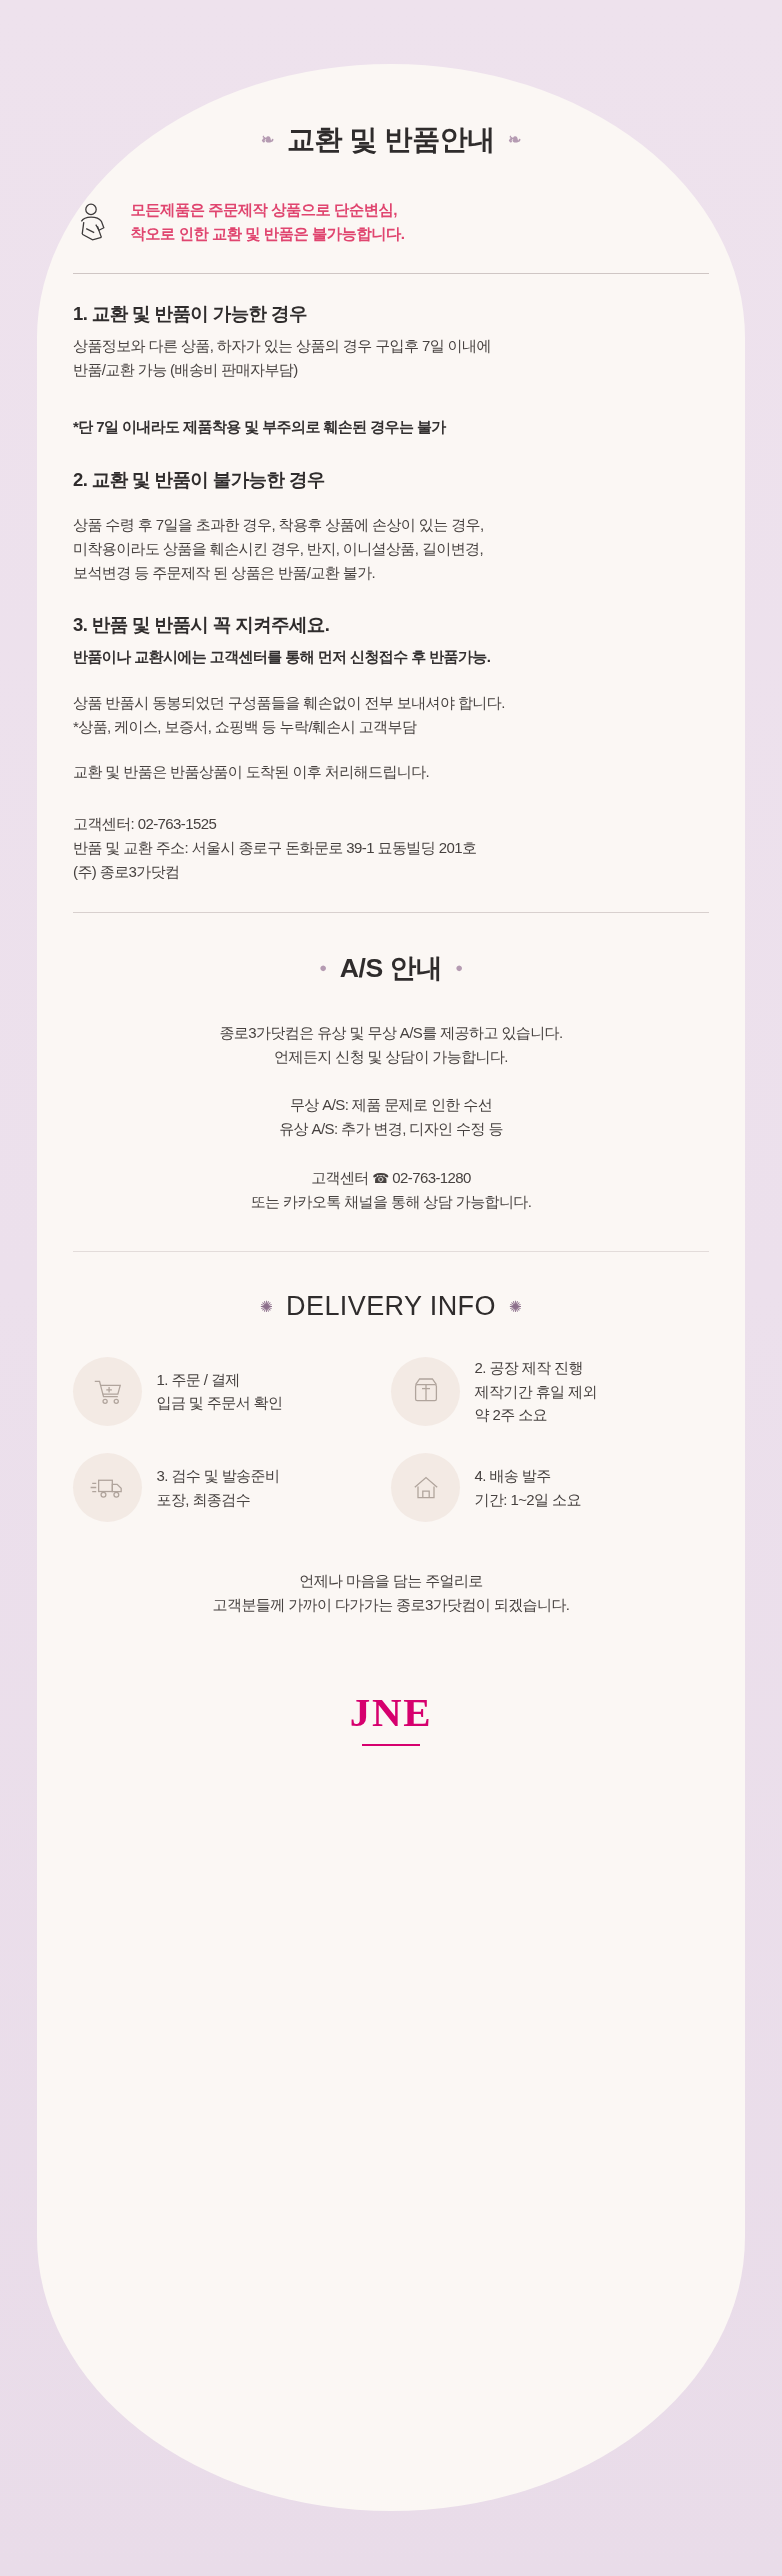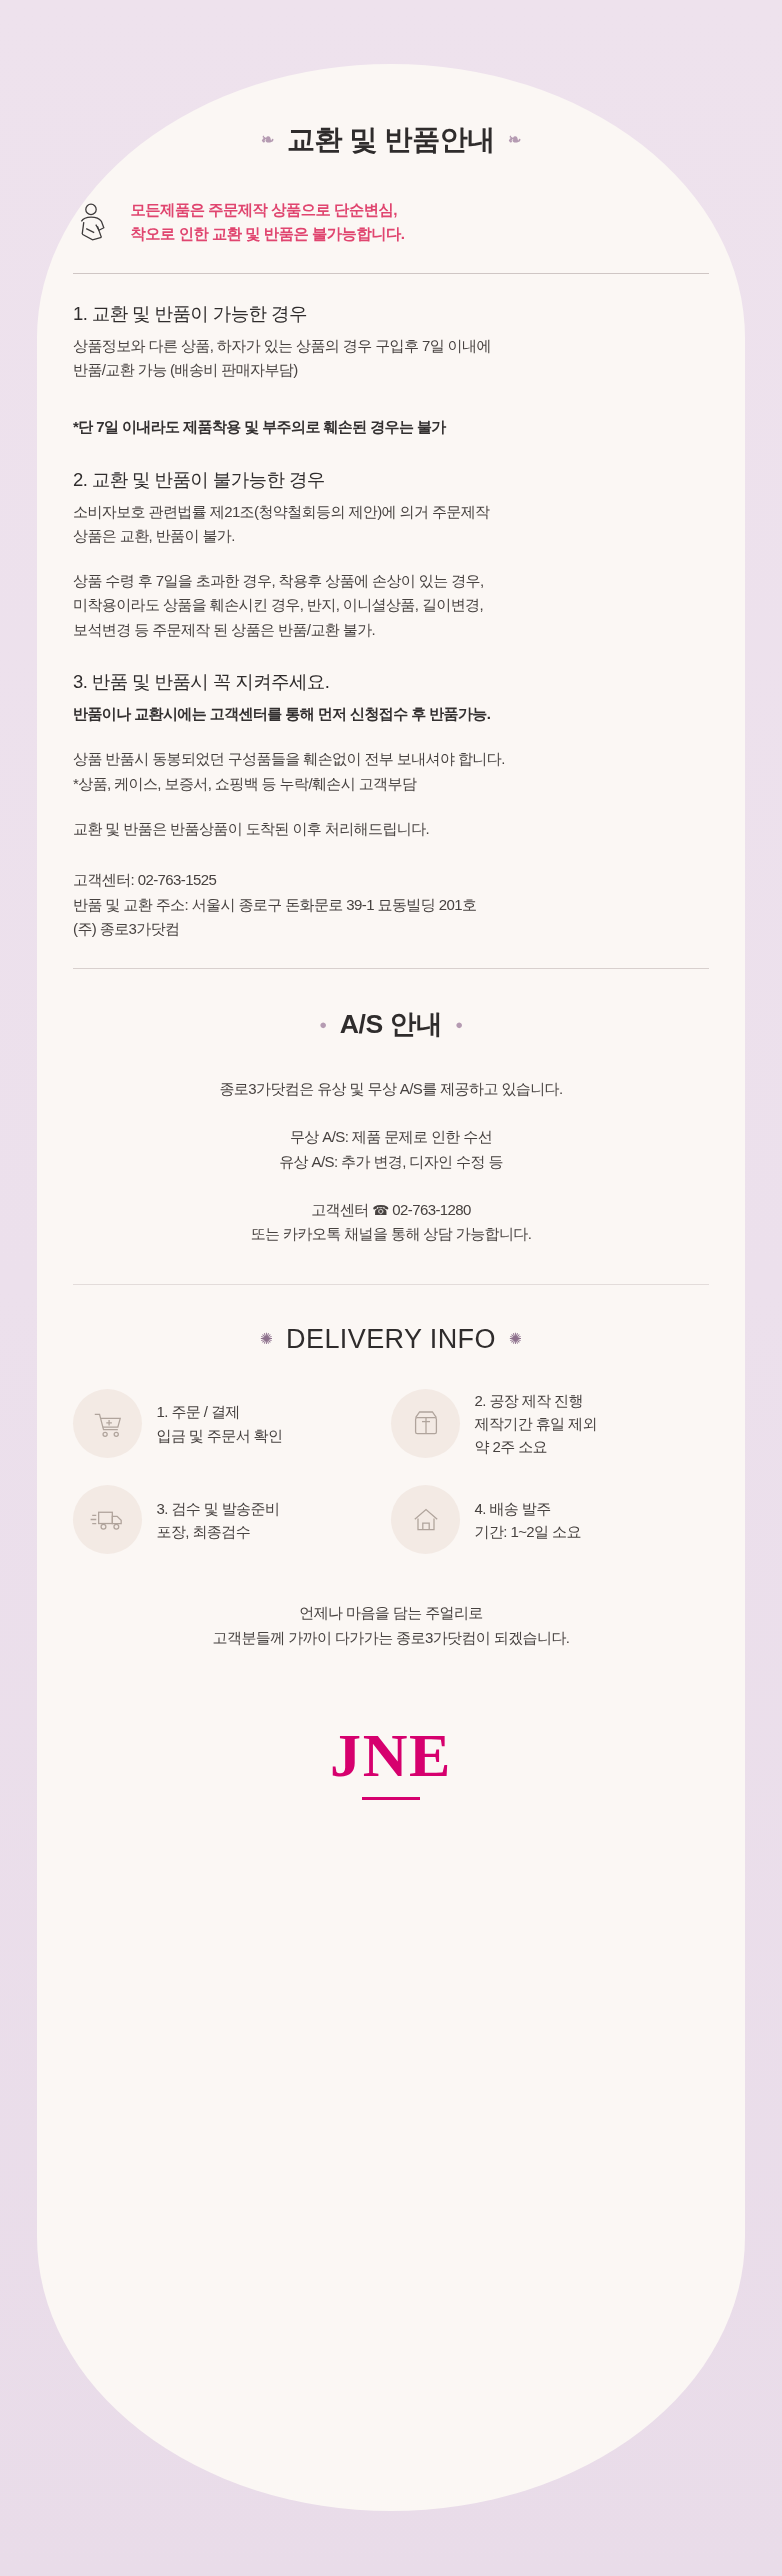--- a/index.html
+++ b/index.html
@@ -119,21 +119,21 @@
   }
   .hr.faint {
     border-top: 0.8px solid #e3dcda;
   }
   
   .block {
     margin-top: 27px;
   }
   .blk-title {
     font-size: 18.5px;
-    font-weight: 400;
+    font-weight: 700;
     color: #2f2c2c;
     letter-spacing: -0.6px;
     margin-bottom: 8px;
   }
   .p {
     font-size: 15px;
     line-height: 1.62;
     color: #46413f;
     letter-spacing: -0.6px;
     margin: 0;
@@ -212,21 +212,21 @@
     text-align: center;
   }
   
   .logo-wrap {
     margin-top: 74px;
     text-align: center;
     padding-bottom: 97px;
   }
   .logo {
     font-family: "Liberation Serif", serif;
-    font-size: 62px;
+    font-size: 41px;
     font-weight: 700;
     color: #d6006e;
     letter-spacing: 1.6px;
     line-height: 1;
   }
   .logo-bar {
     width: 58px;
     height: 2.4px;
     background: #d6006e;
     margin: 11.3px auto 0;
@@ -268,22 +268,20 @@
 
     <div class="block">
       <div class="blk-title">1. 교환 및 반품이 가능한 경우</div>
       <p class="p" style="white-space:pre-line">상품정보와 다른 상품, 하자가 있는 상품의 경우 구입후 7일 이내에
 반품/교환 가능 (배송비 판매자부담)</p>
       <p class="p bold" style="white-space:pre-line">*단 7일 이내라도 제품착용 및 부주의로 훼손된 경우는 불가</p>
     </div>
 
     <div class="block">
       <div class="blk-title">2. 교환 및 반품이 불가능한 경우</div>
-      <p class="p" style="white-space:pre-line">소비자보호 관련법률 제21조(청약철회등의 제안)에 의거 주문제작
-상품은 교환, 반품이 불가.</p>
       <p class="p gap" style="white-space:pre-line">상품 수령 후 7일을 초과한 경우, 착용후 상품에 손상이 있는 경우,
 미착용이라도 상품을 훼손시킨 경우, 반지, 이니셜상품, 길이변경,
 보석변경 등 주문제작 된 상품은 반품/교환 불가.</p>
     </div>
 
     <div class="block">
       <div class="blk-title">3. 반품 및 반품시 꼭 지켜주세요.</div>
       <p class="p semi" style="white-space:pre-line">반품이나 교환시에는 고객센터를 통해 먼저 신청접수 후 반품가능.</p>
       <p class="p gap" style="white-space:pre-line">상품 반품시 동봉되었던 구성품들을 훼손없이 전부 보내셔야 합니다.
 *상품, 케이스, 보증서, 쇼핑백 등 누락/훼손시 고객부담</p>
@@ -300,20 +298,21 @@
 
     <div class="as-wrap">
       <div class="section-title">
         <span class="deco">●</span>
         <span>A/S 안내</span>
         <span class="deco">●</span>
       </div>
 
       <div class="as-body">
         <p class="p">종로3가닷컴은 유상 및 무상 A/S를 제공하고 있습니다.</p>
+        <p class="p">언제든지 신청 및 상담이 가능합니다.</p>
         <div class="as-gap"></div>
         <p class="p">무상 A/S: 제품 문제로 인한 수선</p>
         <p class="p">유상 A/S: 추가 변경, 디자인 수정 등</p>
         <div class="as-gap"></div>
         <p class="p">
           <span>고객센터</span>
           <span class="phone-ico">☎</span>
           <span>02-763-1280</span>
         </p>
         <p class="p">또는 카카오톡 채널을 통해 상담 가능합니다.</p>

